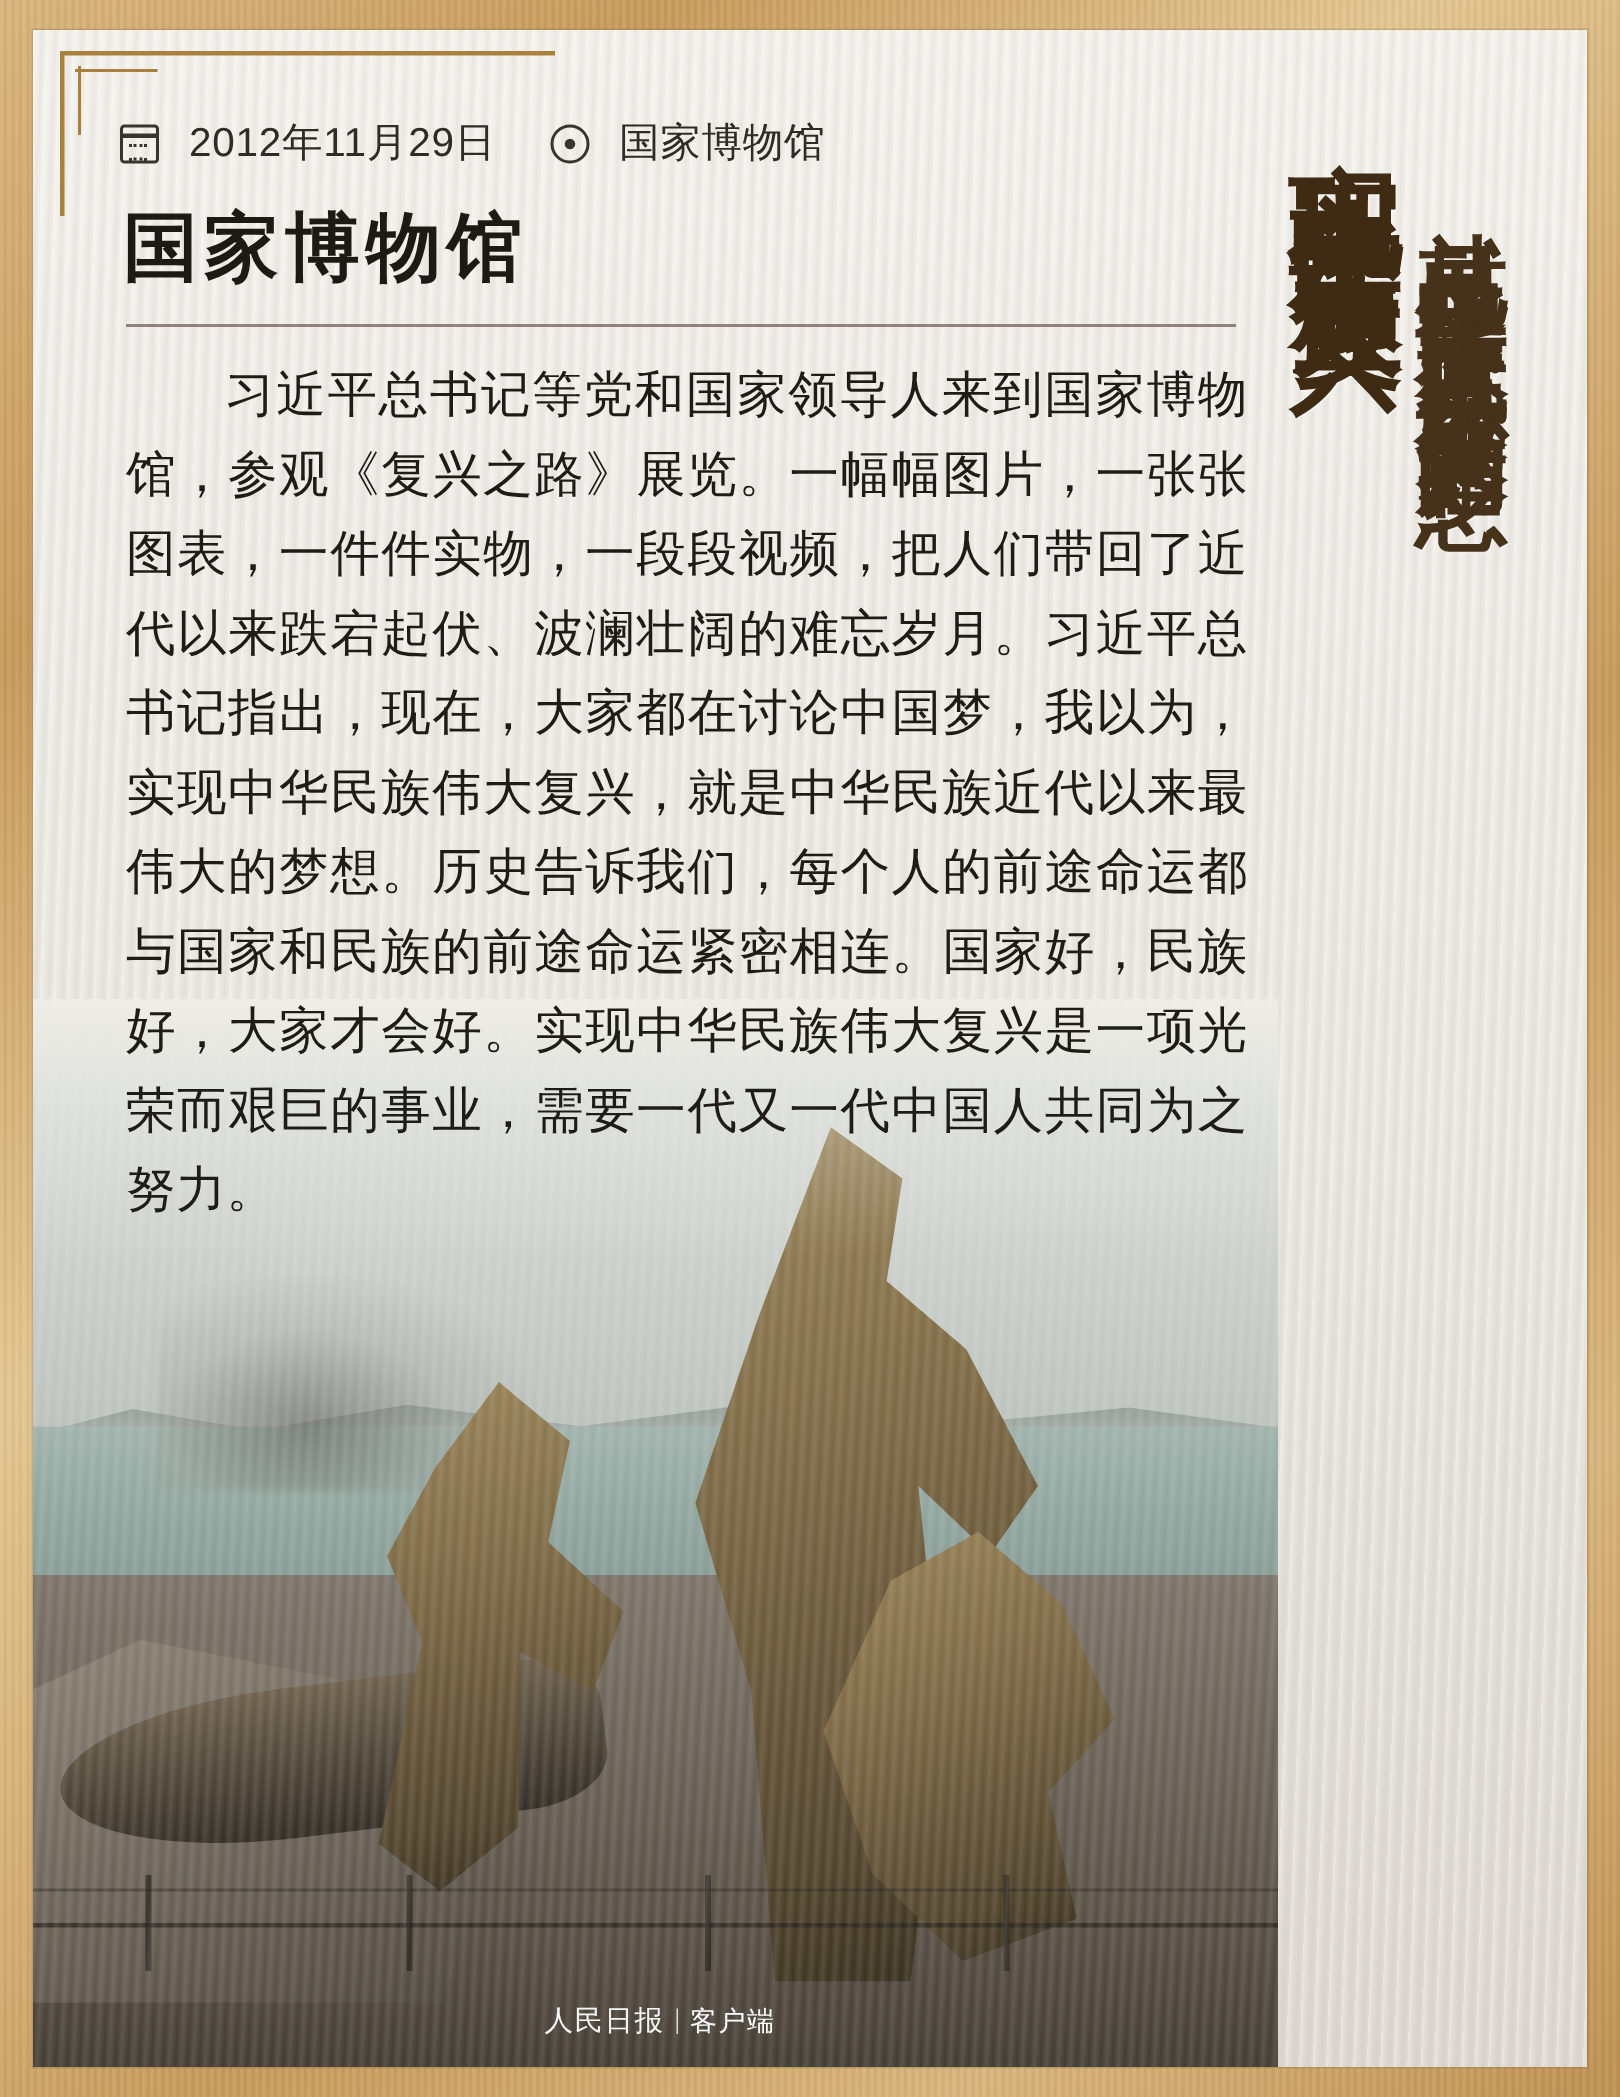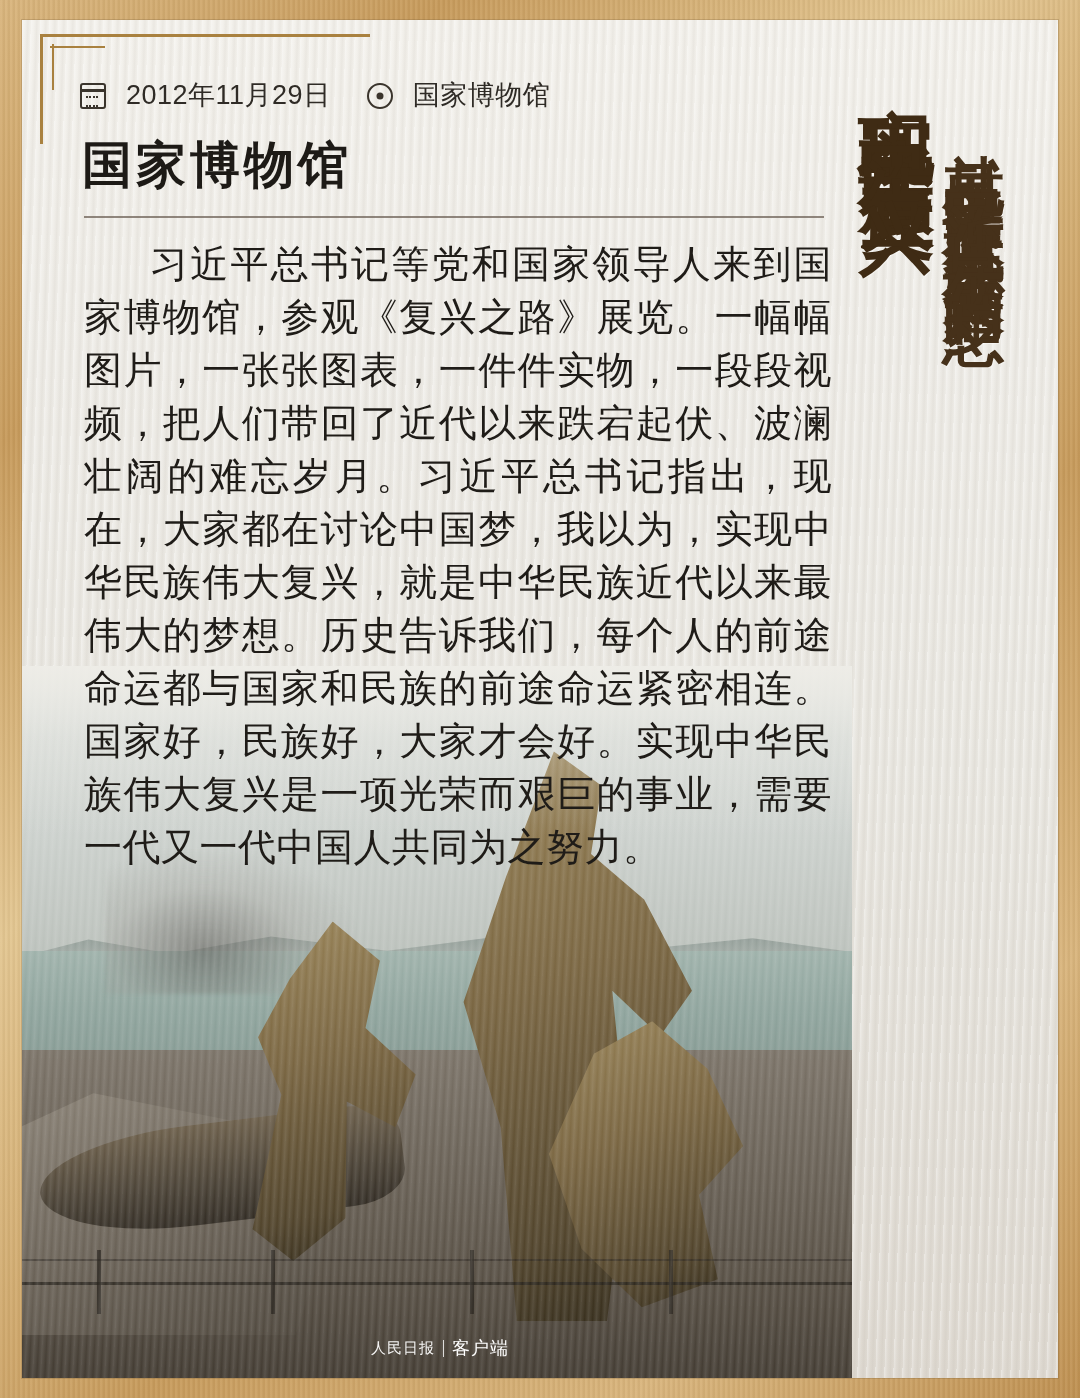--- a/index.html
+++ b/index.html
@@ -166,21 +166,21 @@
     height: 2px;
     background: #6d6257;
     opacity: 0.75;
   }
 
   .body-text {
     position: absolute;
     left: 62px;
     top: 218px;
     width: 748px;
-    font-size: 38px;
+    font-size: 33px;
     line-height: 53px;
     color: #1f1c18;
     text-align: justify;
     text-indent: 66px;
     font-family: "Liberation Serif", "DejaVu Serif", serif;
     letter-spacing: 0.5px;
   }
 
   
   .photo {
@@ -329,21 +329,21 @@
     right: 0;
     bottom: 18px;
     z-index: 6;
     display: flex;
     justify-content: center;
     align-items: center;
     gap: 8px;
     padding-right: 200px;
   }
   .footer .rm {
-    font-size: 15px;
+    font-size: 19px;
     color: #ffffff;
     letter-spacing: 1px;
     font-family: "Liberation Serif", "DejaVu Serif", serif;
     opacity: 0.95;
   }
   .footer .divider {
     width: 1px;
     height: 17px;
     background: rgba(255,255,255,0.8);
   }

